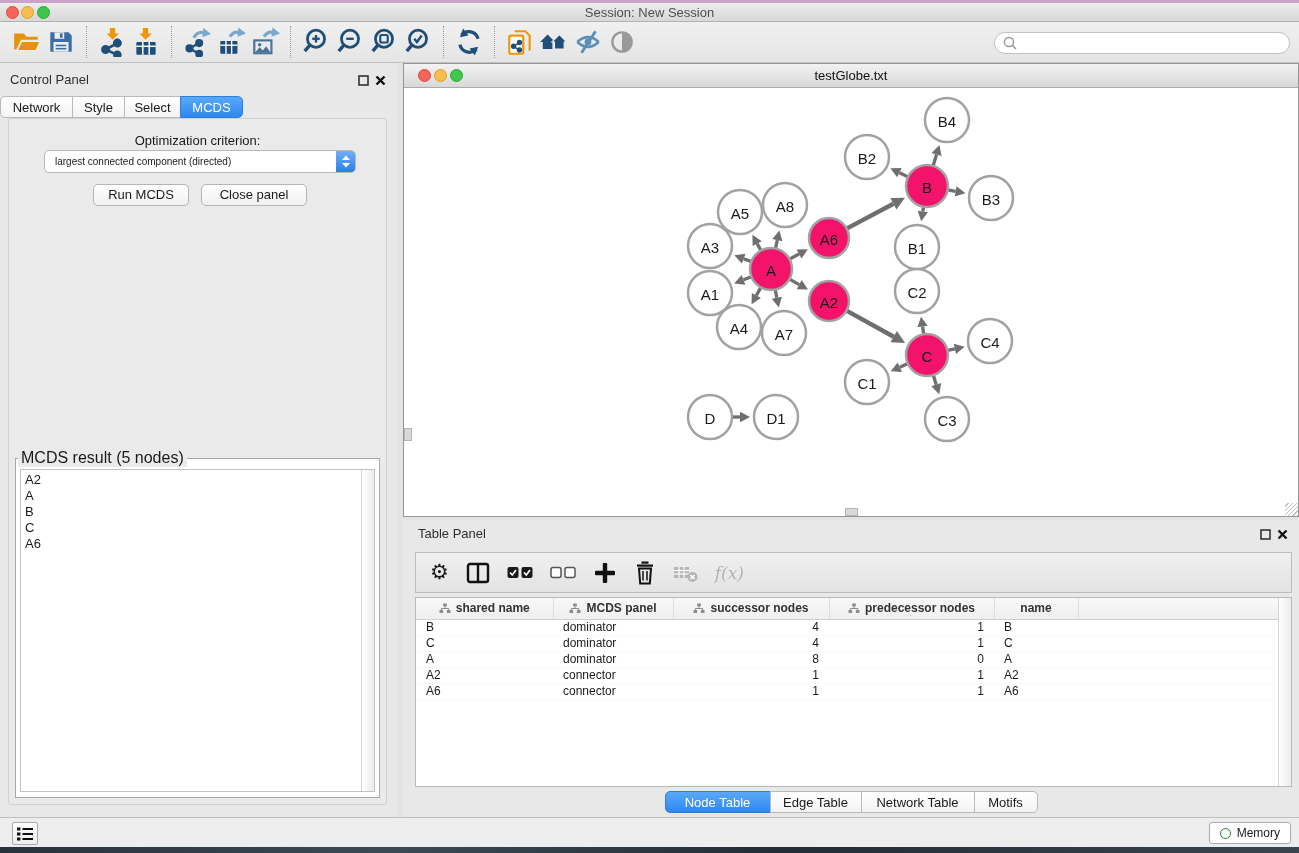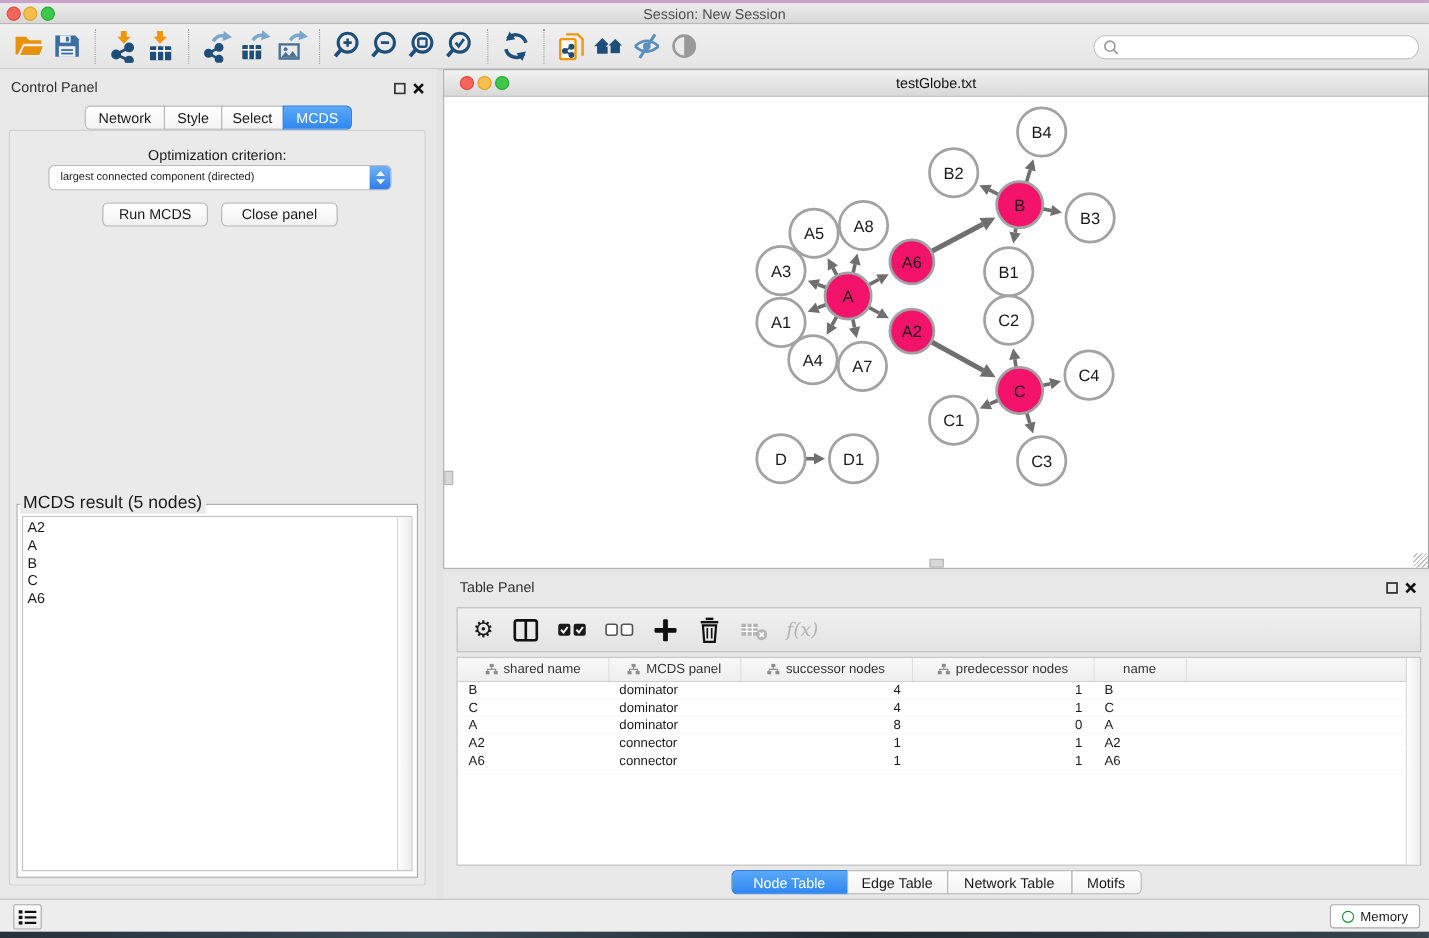--- a/index.html
+++ b/index.html
@@ -35,21 +35,21 @@
   .search-field { position:absolute; right:9px; top:10px; width:296px; height:22px;
     background:#fff; border:1px solid #C2C2C2; border-radius:12px;
     display:flex; align-items:center; padding-left:7px; }
   .search-field input { border:none; outline:none; flex:1; font-size:12px; background:transparent;
     font-family:"Liberation Sans",sans-serif; }
   
   .control-panel { position:absolute; left:0; top:63px; width:397px; height:754px; background:#E8E8E8; }
   .panel-title { position:absolute; left:10px; top:9px; font-size:13px; color:#2E2E2E; }
   .panel-float { position:absolute; right:28px; top:11px; }
   .panel-close { position:absolute; right:11px; top:11px; }
-  .cp-tabs { position:absolute; top:33px; left:0; width:100%; display:flex; justify-content:center; }
+  .cp-tabs { position:absolute; top:33px; left:0; width:100%; display:flex; justify-content:flex-start; }
   .seg-tab { height:22px; border:1px solid #B9B9B9; background:linear-gradient(#FFFFFF,#F3F3F3);
     font-size:13px; color:#1a1a1a; display:flex; align-items:center; justify-content:center;
     margin-left:-1px; }
   .seg-tab.first { border-radius:5px 0 0 5px; margin-left:0; }
   .seg-tab.last  { border-radius:0 5px 5px 0; }
   .seg-tab.active { background:linear-gradient(#5AA8F8,#2F87F2); color:#fff; border-color:#2F7FD9; }
   .cp-panel { position:absolute; left:8px; top:55px; right:10px; bottom:12px;
     background:#EAEAEA; border:1px solid #D2D2D2; border-radius:3px; }
   .opt-label { position:absolute; top:14px; left:0; right:0; text-align:center; font-size:13px; }
   .dropdown { position:absolute; top:31px; left:35px; width:312px; height:23px; background:#fff;
@@ -95,21 +95,21 @@
     display:flex; align-items:center; gap:16px; padding-left:14px; }
   .tp-icon { display:flex; align-items:center; justify-content:center; height:30px; }
   .gear-glyph { font-family:"DejaVu Sans",sans-serif; font-size:21px; color:#1a1a1a; line-height:1; }
   .fx { font-family:"DejaVu Serif", serif; font-style:italic; font-size:17px; color:#B3B3B3; }
   .tp-tablewrap { position:absolute; left:12px; right:7px; top:77px; bottom:30px;
     background:#fff; border:1px solid #B9B9B9; overflow:hidden; }
   table.node-table { border-collapse:collapse; table-layout:fixed; width:100%; }
   .node-table th { height:21px; background:linear-gradient(#F8F8F8,#EFEFEF);
     border-bottom:1px solid #CFCFCF; border-right:1px solid #DDDDDD;
     font-weight:normal; font-size:12px; color:#333; }
-  .node-table th .th-inner { display:flex; align-items:center; justify-content:center; gap:5px; }
+  .node-table th .th-inner { display:flex; align-items:center; justify-content:center; gap:5px;font-weight:bold; }
   .node-table td { height:16px; font-size:12px; padding:0 10px; white-space:nowrap;
     border-bottom:1px solid #FAFAFA; }
   .tp-tabs { position:absolute; bottom:4px; left:0; width:100%; display:flex; justify-content:center; }
   
   .status-bar { position:absolute; left:0; top:817px; right:0; height:30px;
     background:#EDEDED; border-top:1px solid #BFBFBF; }
   .list-button { position:absolute; left:12px; top:4px; width:26px; height:23px;
     background:linear-gradient(#FDFDFD,#EDEDED); border:1px solid #A9A9A9; border-radius:2px;
     display:flex; align-items:center; justify-content:center; }
   .memory-button { position:absolute; right:8px; top:4px; height:22px; padding:0 10px;

